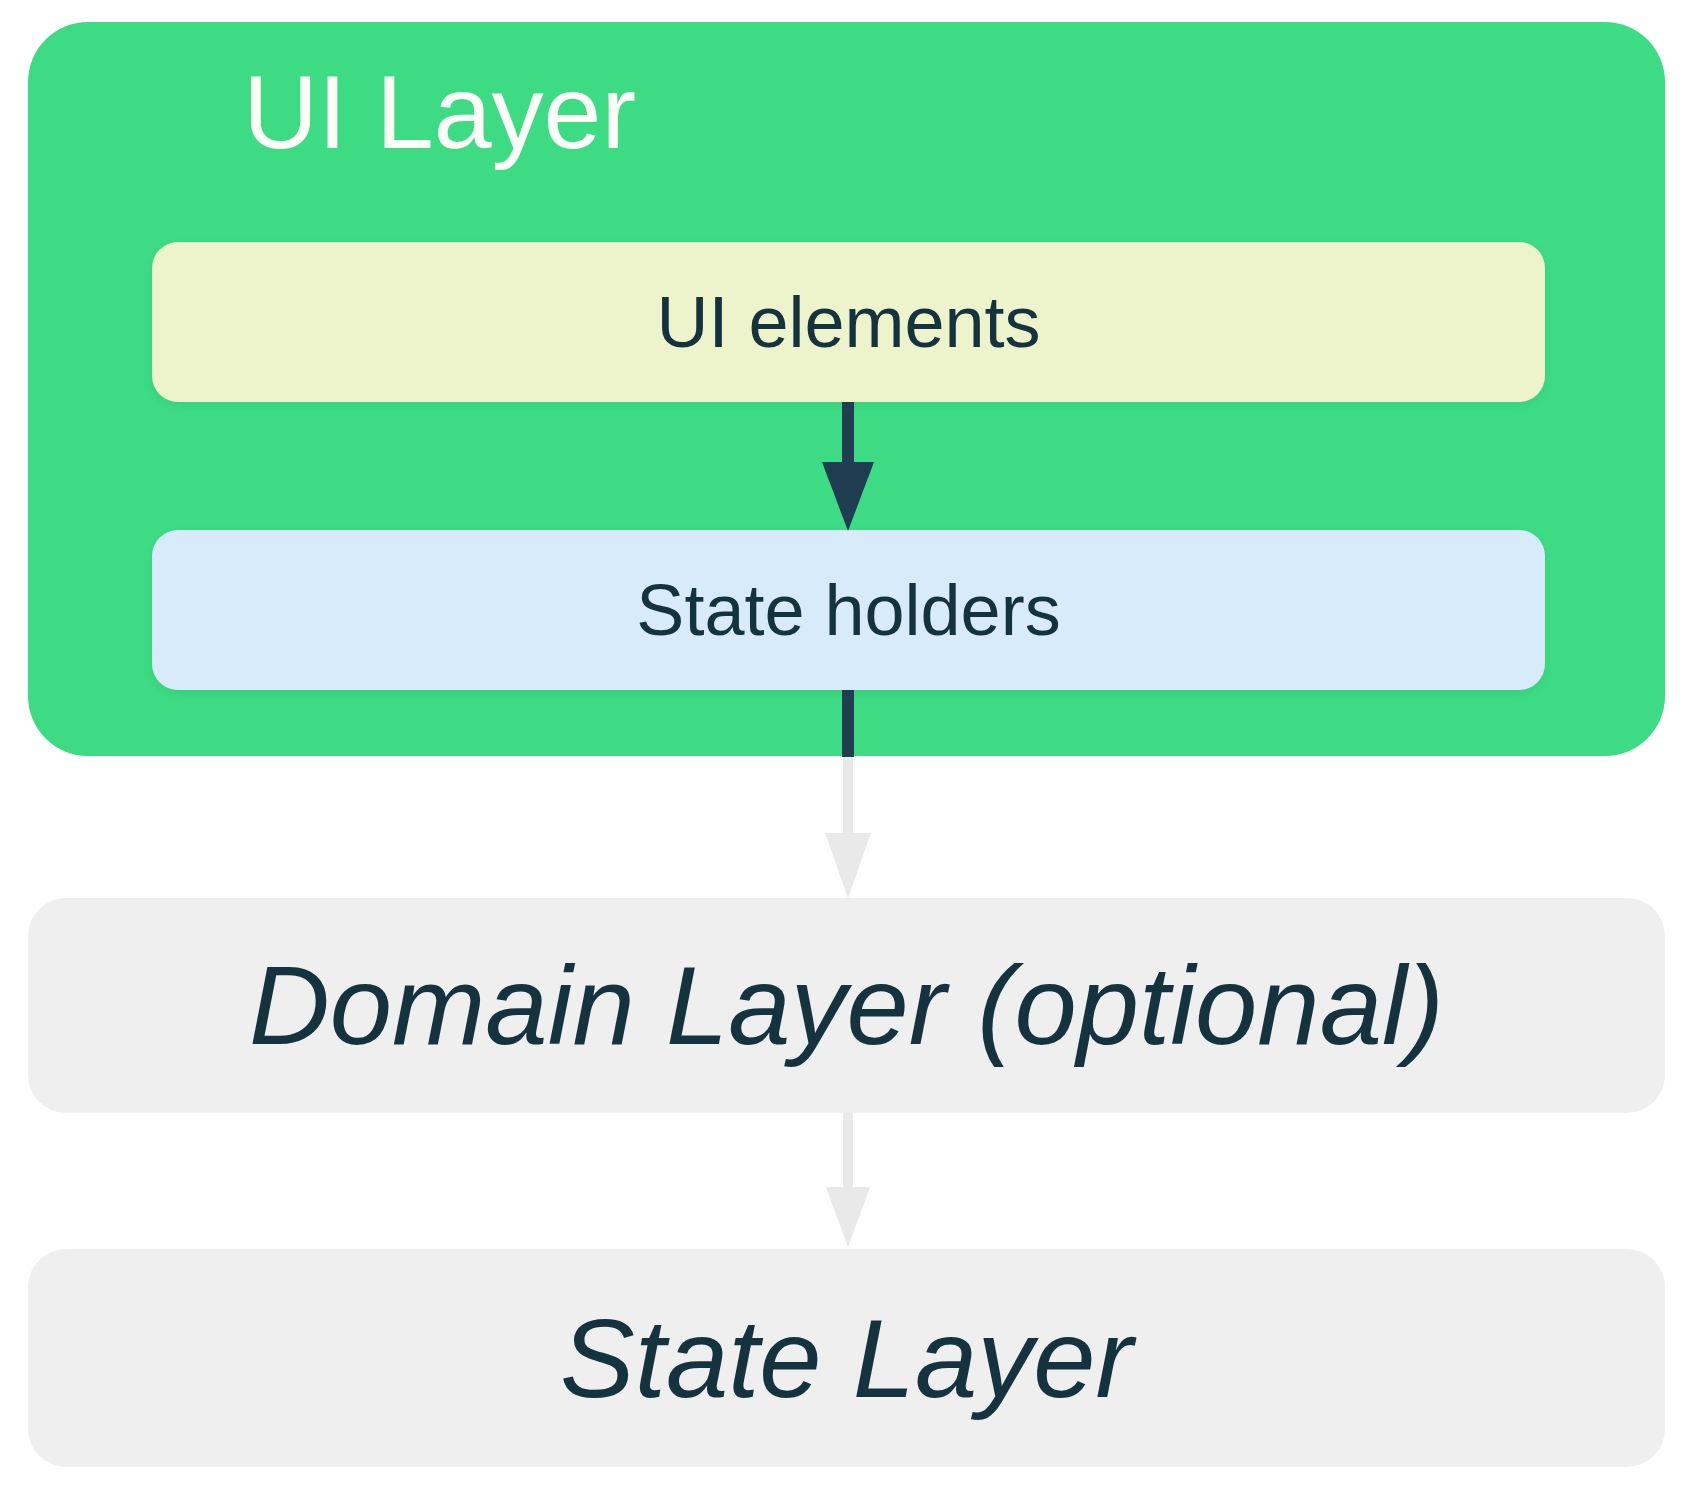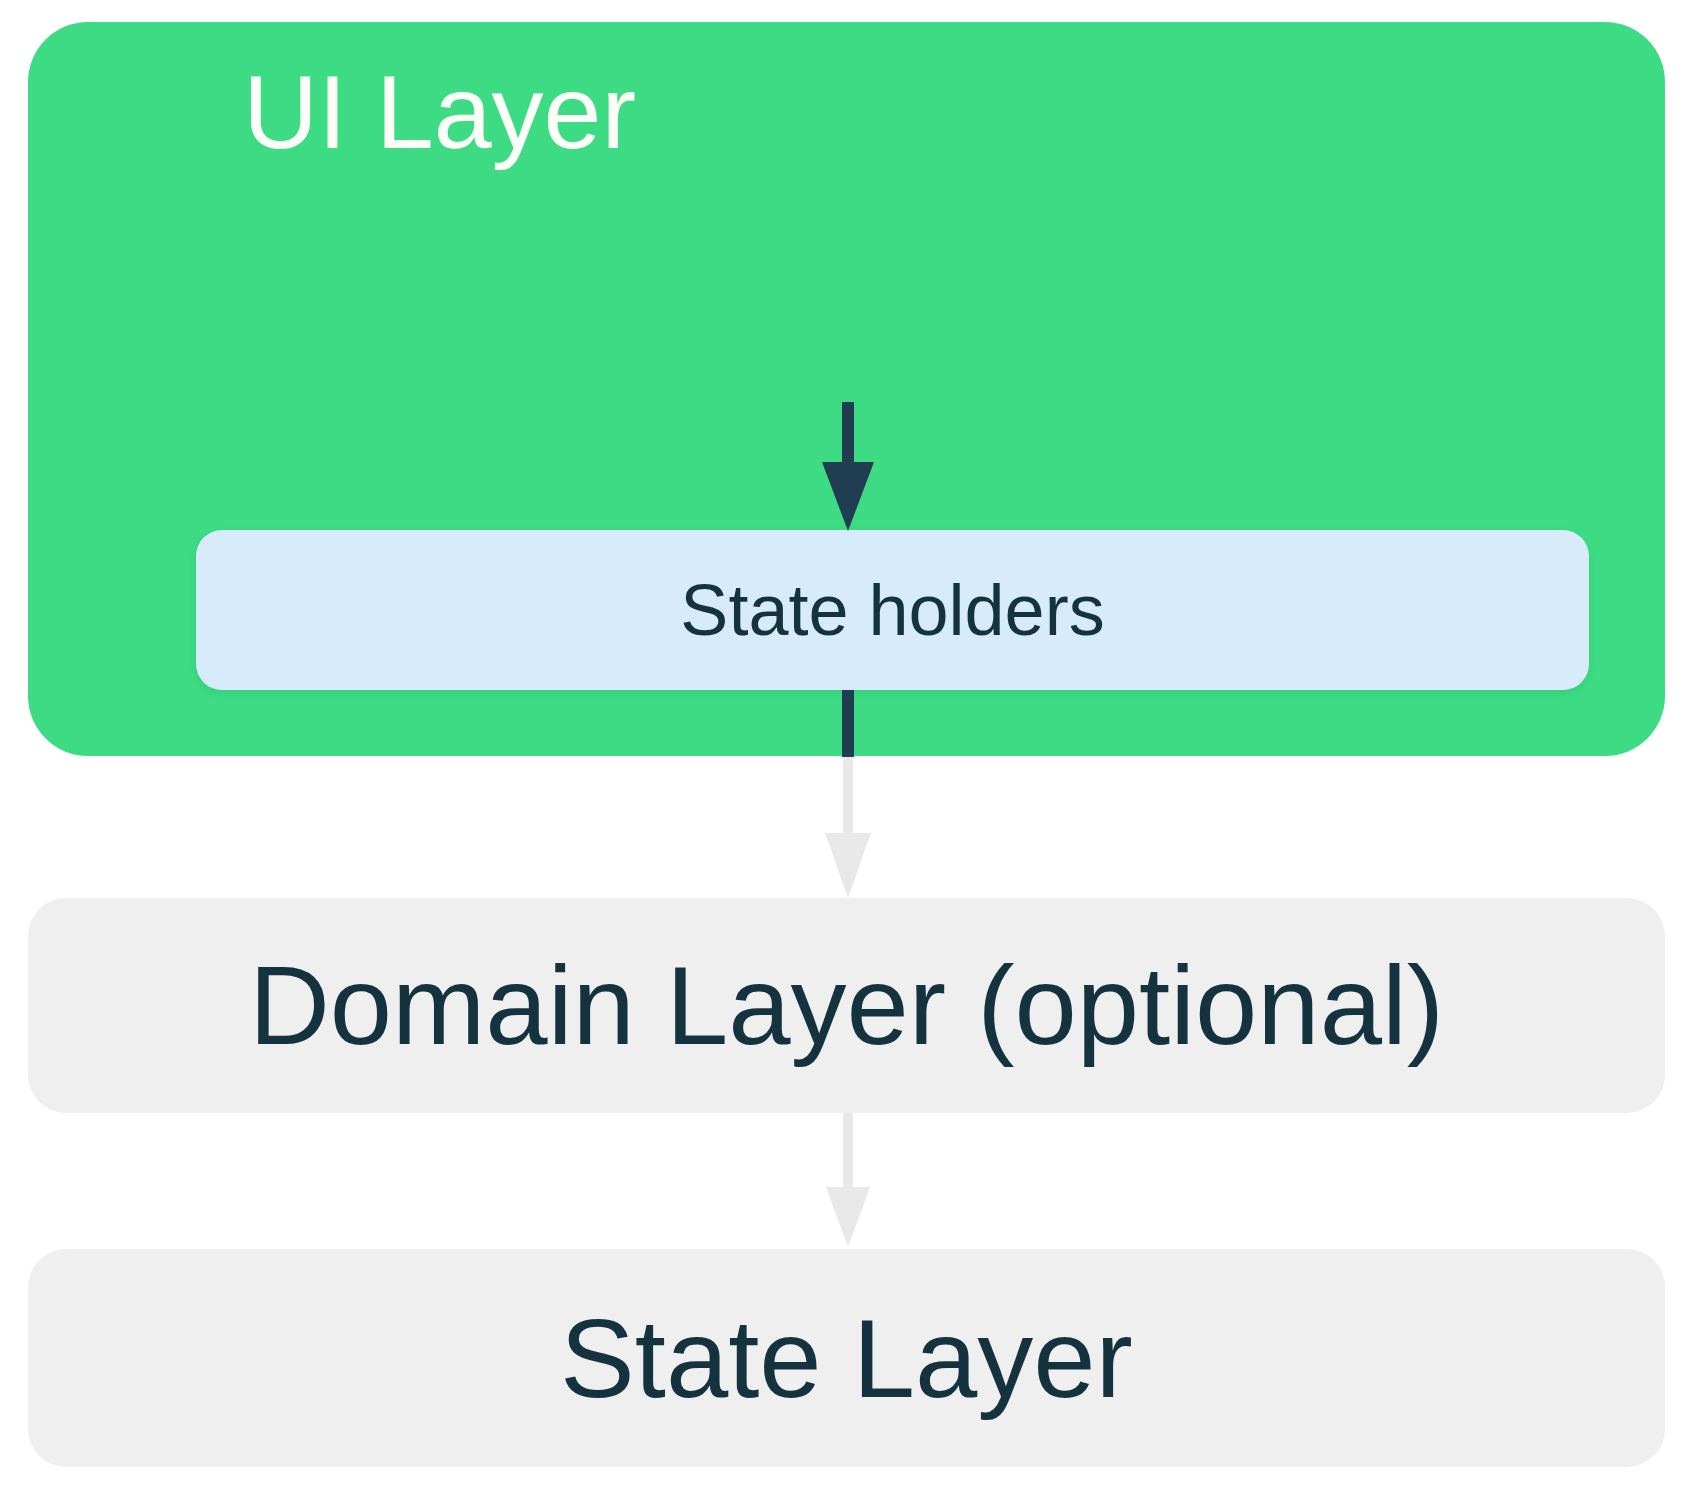--- a/index.html
+++ b/index.html
@@ -43,21 +43,21 @@
     position:absolute;
     left:124px;
     width:1393px; height:160px;
     border-radius:26px;
     display:flex;
     align-items:center;
     justify-content:center;
     box-shadow:0 3px 10px rgba(0,0,0,0.07);
   }
   .ui-elements-box{ top:220px; background:var(--cream); }
-  .state-holders-box{ top:508px; background:var(--light-blue);margin-left:44px; }
+  .state-holders-box{ top:508px; background:var(--light-blue); }
   .inner-label{
     font-size:72px;
     color:var(--navy-text);
     white-space:nowrap;
   }
   .gray-layer{
     position:absolute;
     left:28px;
     width:1637px;
     background:var(--gray-box);
@@ -65,40 +65,44 @@
     display:flex;
     align-items:center;
     justify-content:center;
   }
   .domain-layer{ top:898px; height:215px; }
   .data-layer{ top:1249px; height:218px; }
   .gray-label{
     font-size:112px;
     color:var(--navy-text);
     white-space:nowrap;
+    font-style:italic;
   }
   .arrow{
     position:absolute;
     left:818px;
     display:block;
   }
   .arrow .dark{ fill:var(--arrow-dark); }
   .arrow .light{ fill:var(--arrow-light); }
   .arrow-1{ top:402px; }
   .arrow-2{ top:690px; }
   .arrow-3{ top:1113px; }
 </style>
 </head>
 <body>
 
 <div class="canvas">
 
   <div class="ui-layer">
     <div class="ui-layer-title">UI Layer</div>
 
+    <div class="inner-box ui-elements-box">
+      <span class="inner-label">UI elements</span>
+    </div>
 
     <div class="inner-box state-holders-box">
       <span class="inner-label">State holders</span>
     </div>
   </div>
 
   <svg class="arrow arrow-1" width="60" height="129" viewBox="0 0 60 129" aria-hidden="true">
     <rect class="dark" x="24" y="0" width="12" height="68"></rect>
     <polygon class="dark" points="4,60 56,60 30,129"></polygon>
   </svg>

